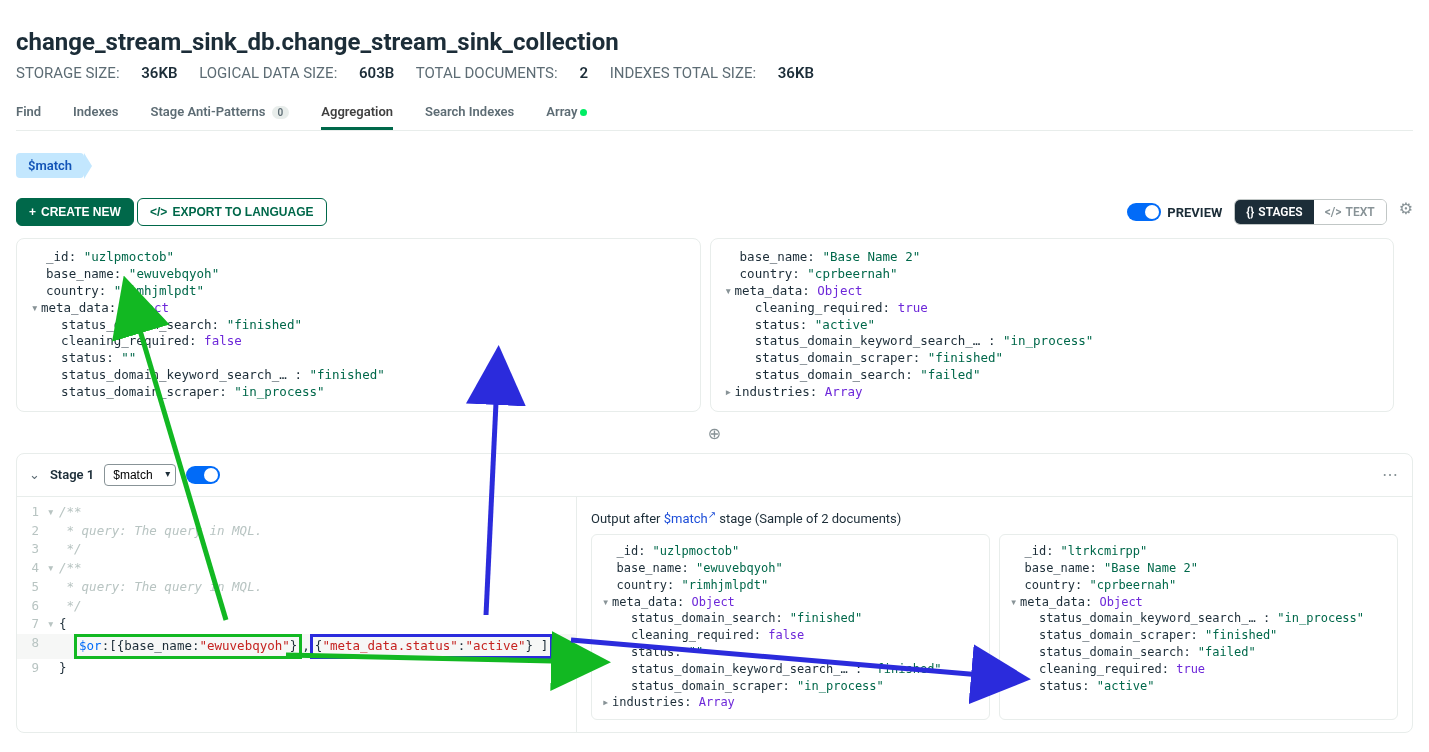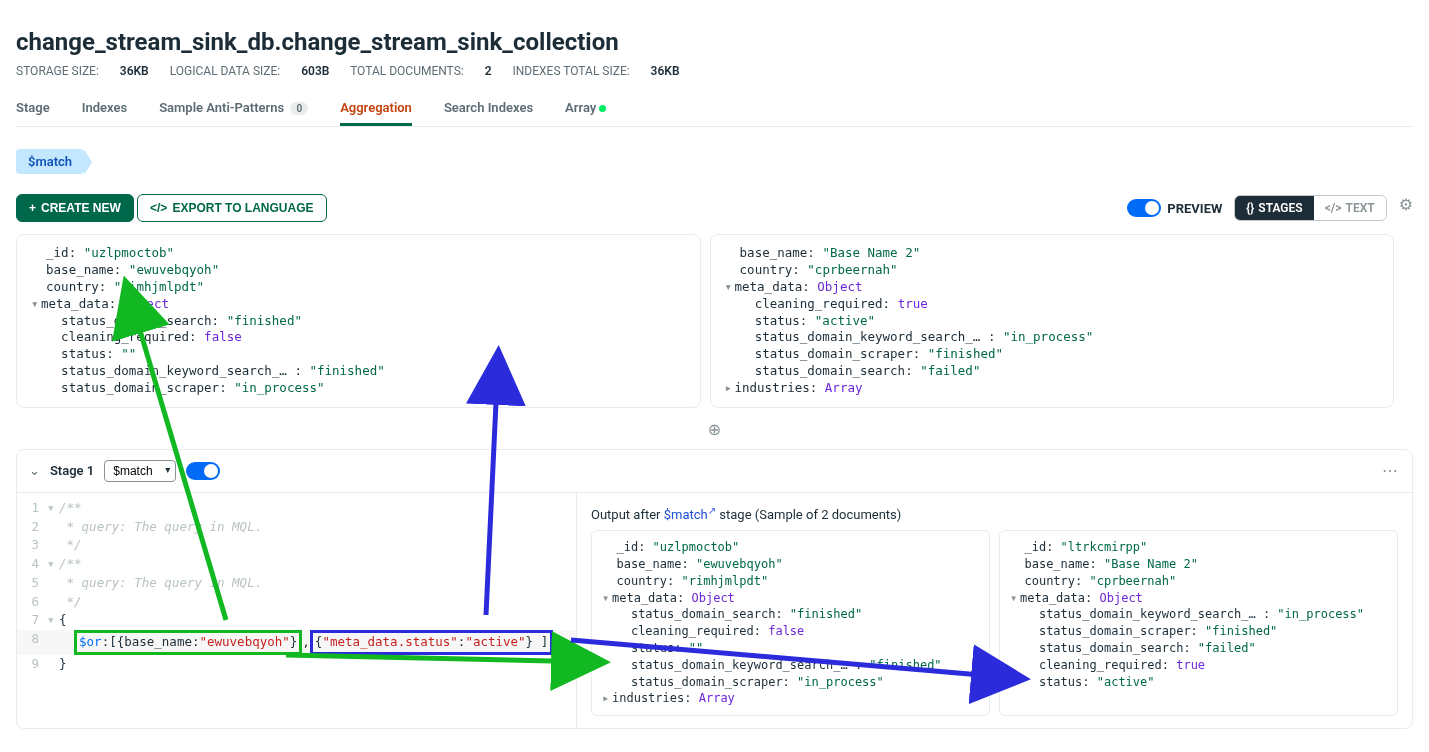--- a/index.html
+++ b/index.html
@@ -1,24 +1,24 @@
 <!DOCTYPE html>
 <html><head>
 <meta charset="utf-8">
 <style>
 *{box-sizing:border-box;margin:0;padding:0}
 body{font-family:-apple-system,BlinkMacSystemFont,"Segoe UI",Roboto,sans-serif;font-size:13px;color:#1c2d38;background:#fff;padding:0 16px}
 .header{padding:28px 0 8px}
 .title{font-size:24px;font-weight:700;margin-bottom:8px}
-.stats{font-size:12px;color:#5d6c74;margin-bottom:14px}
+.stats{font-size:15px;color:#5d6c74;margin-bottom:14px}
 .stats span{margin-right:18px}
 .stats b{color:#1c2d38;font-weight:600}
 .tabs{display:flex;gap:32px;border-bottom:1px solid #e8edeb;padding-bottom:0}
 .tab{font-size:13px;font-weight:600;color:#5d6c74;padding:8px 0;cursor:pointer;border-bottom:3px solid transparent}
-.tab.active{color:#c2410c;border-bottom-color:#00684a}
+.tab.active{color:#404040;border-bottom-color:#00684a}
 .tab .badge{display:inline-block;background:#e8edeb;color:#5d6c74;border-radius:9px;font-size:10px;padding:1px 6px;margin-left:3px}
 .tab .dot{display:inline-block;width:7px;height:7px;background:#00ed64;border-radius:50%;margin-left:3px}
 .pill-row{padding:14px 0}
 .pill{display:inline-block;background:#c3e7fe;color:#1254b7;font-size:13px;font-weight:600;padding:5px 12px;border-radius:4px;position:relative}
 .pill::after{content:"";position:absolute;right:-8px;top:0;border-left:8px solid #c3e7fe;border-top:13px solid transparent;border-bottom:13px solid transparent}
 .toolbar{display:flex;justify-content:space-between;align-items:center;padding:6px 0 12px}
 .btn{font-size:12px;font-weight:600;padding:6px 12px;border-radius:6px;cursor:pointer;display:inline-flex;align-items:center;gap:5px}
 .btn-primary{background:#00684a;color:#fff;border:1px solid #00684a}
 .btn-outline{background:#fff;color:#00684a;border:1px solid #00684a}
 .right-controls{display:flex;gap:12px}
@@ -73,23 +73,23 @@
 
 <div class="header">
   <div class="title">change_stream_sink_db.change_stream_sink_collection</div>
   <div class="stats">
     <span><span>STORAGE SIZE:</span> <b>36KB</b></span>
     <span><span>LOGICAL DATA SIZE:</span> <b>603B</b></span>
     <span><span>TOTAL DOCUMENTS:</span> <b>2</b></span>
     <span><span>INDEXES TOTAL SIZE:</span> <b>36KB</b></span>
   </div>
   <div class="tabs">
-    <div class="tab">Stage</div>
+    <div class="tab">Find</div>
     <div class="tab">Indexes</div>
-    <div class="tab"><span>Sample Anti-Patterns</span> <span class="badge">0</span></div>
+    <div class="tab"><span>Stage Anti-Patterns</span> <span class="badge">0</span></div>
     <div class="tab active">Aggregation</div>
     <div class="tab">Search Indexes</div>
     <div class="tab"><span>Array</span><span class="dot"></span></div>
   </div>
 </div>
 
 <div class="pill-row">
   <span class="pill">$match</span>
 </div>
 

